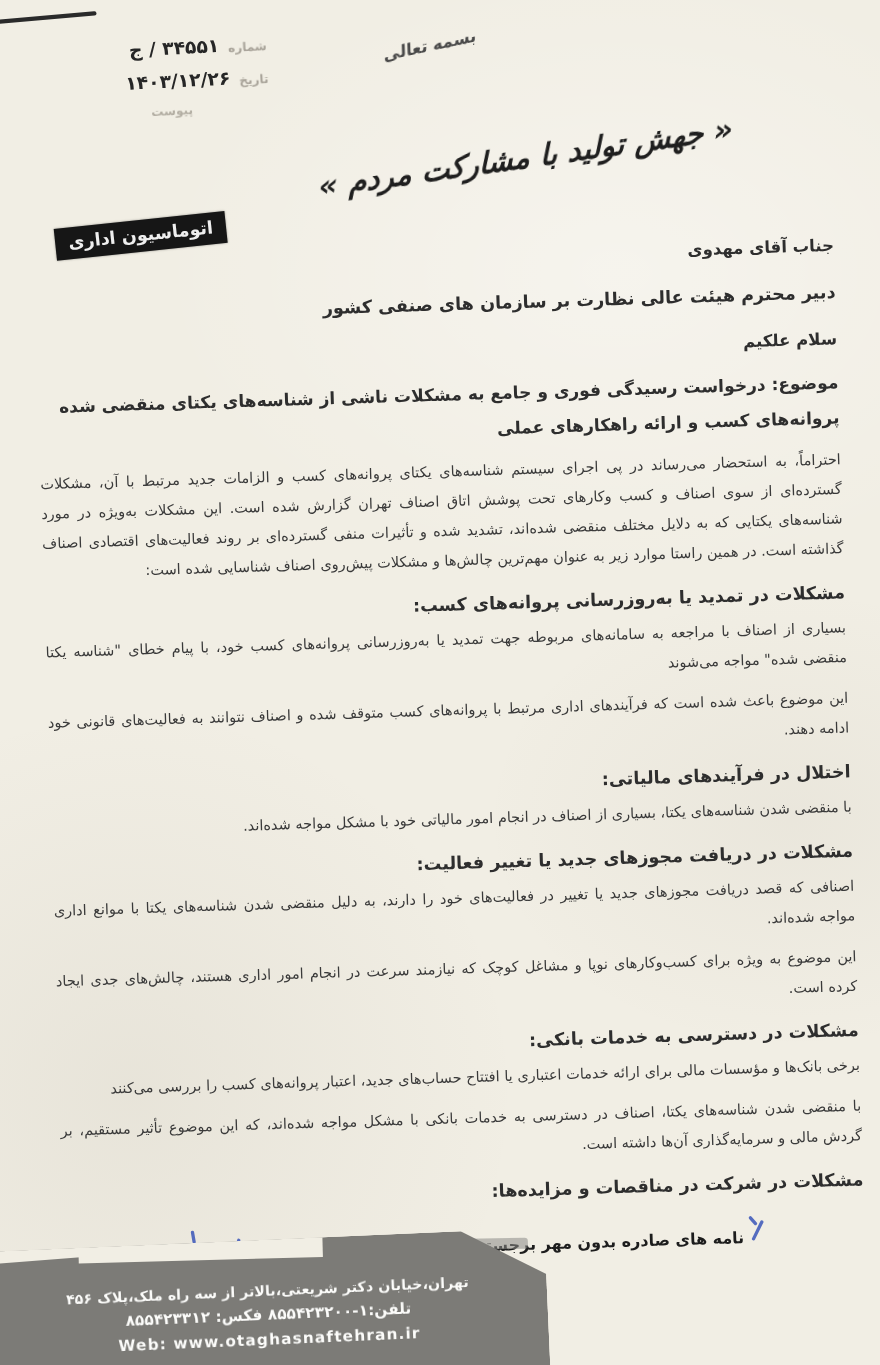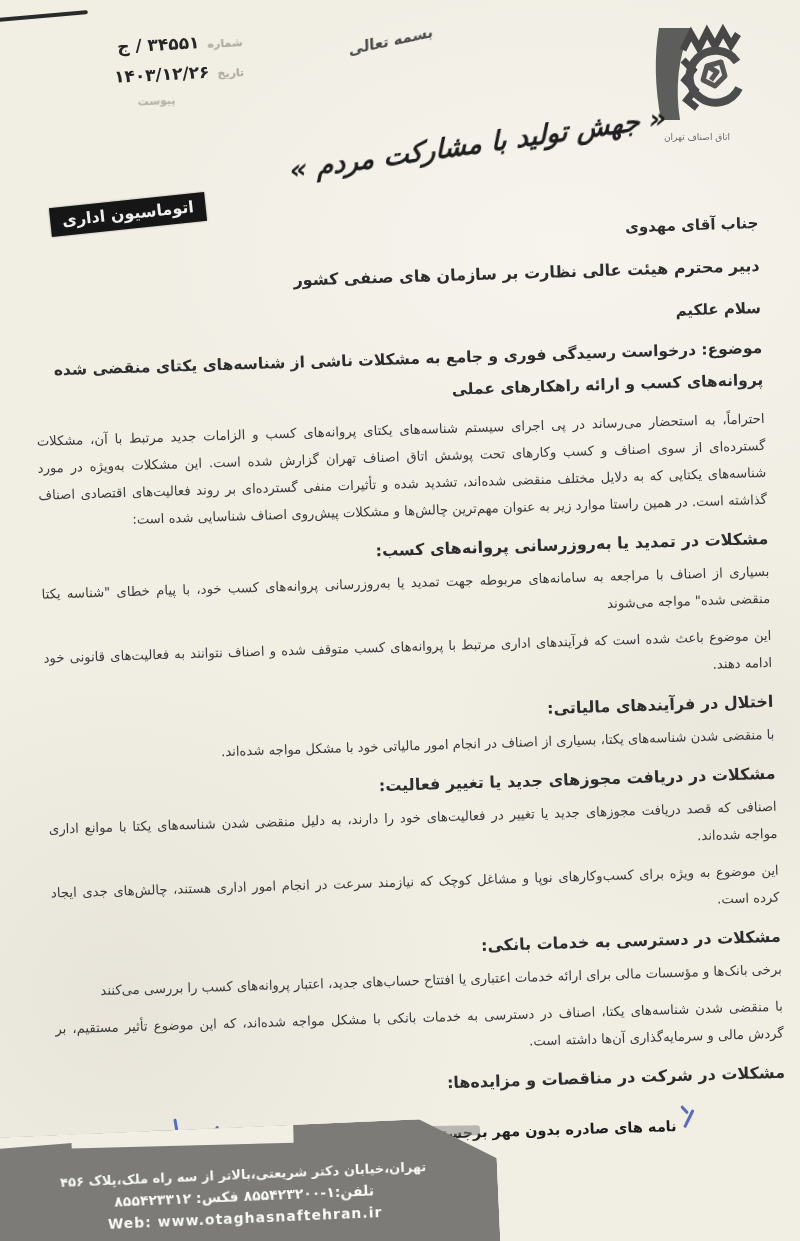--- a/index.html
+++ b/index.html
@@ -78,35 +78,20 @@
     </div>
     <div class="meta-row">
       <span class="meta-label">تاریخ</span>
       <span class="meta-value">۱۴۰۳/۱۲/۲۶</span>
     </div>
     <div class="meta-attach">پیوست</div>
   </div>
 
   <div class="bismillah">بسمه تعالی</div>
 
-  <div class="logo">
-    <svg width="104" height="104" viewBox="0 0 104 104">
-
-      <path d="M14 6 L46 6 C33 34 30 66 35 98 L16 98 C10 66 9 34 14 6 Z" fill="#4d4d4d" opacity="0.9"></path>
-
-      <path d="M38 28 L46 12 L54 26 L62 10 L70 24 L78 9 L86 23 L93 12" stroke="#474747" stroke-width="7" fill="none" stroke-linejoin="miter"></path>
-
-      <path d="M38 38 L48 48 L40 58 L50 68 L42 78 L52 86" stroke="#474747" stroke-width="7" fill="none"></path>
-
-      <path d="M92 40 A26 26 0 1 0 94 66" stroke="#4d4d4d" stroke-width="8" fill="none"></path>
-
-      <path d="M62 44 L76 40 L80 54 L70 64 L58 58 L62 44 L72 50 L66 58" stroke="#565656" stroke-width="5" fill="none" stroke-linejoin="round"></path>
-    </svg>
-    <div class="logo-caption">اتاق اصناف تهران</div>
-  </div>
 
   <div class="slogan">« جهش تولید با مشارکت مردم »</div>
 
   <div class="stamp">اتوماسیون اداری</div>
 
   <div class="body">
     <p class="recipient">جناب آقای مهدوی</p>
     <p class="recipient-title">دبیر محترم هیئت عالی نظارت بر سازمان های صنفی کشور</p>
     <p class="salutation">سلام علکیم</p>
     <p class="subject">موضوع: درخواست رسیدگی فوری و جامع به مشکلات ناشی از شناسه‌های یکتای منقضی شده پروانه‌های کسب و ارائه راهکارهای عملی</p>

